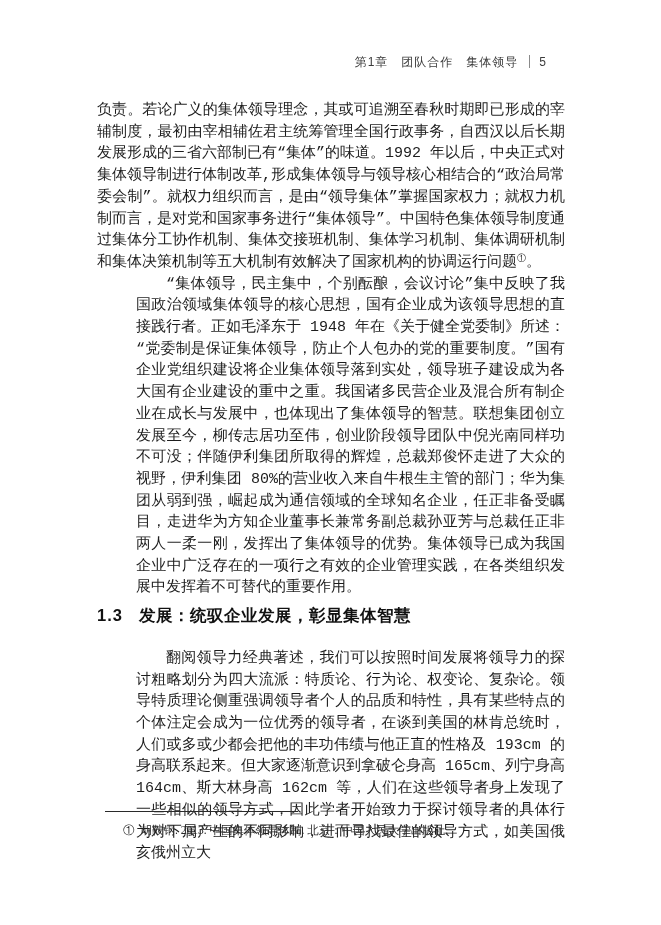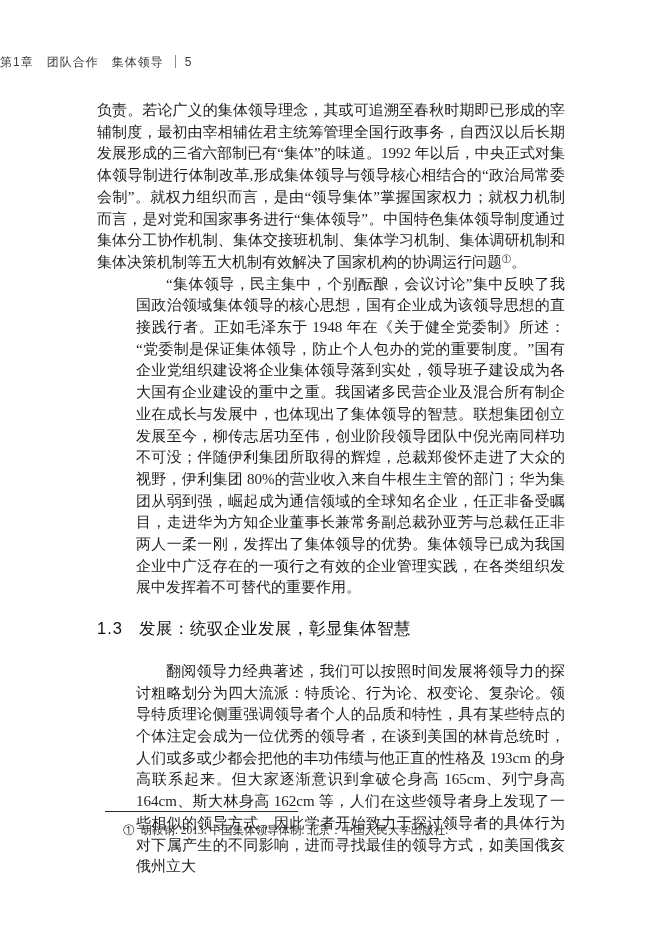--- a/index.html
+++ b/index.html
@@ -13,20 +13,21 @@
     font-family: "Liberation Serif", "DejaVu Serif", serif;
     color: #1d1d1d;
   }
 
   
   .header {
     position: absolute;
     top: 54px;
     left: 0;
     right: 114px;
+    text-align: right;
     font-family: "Liberation Sans", "DejaVu Sans", sans-serif;
     font-size: 12px;
     color: #3c3c3c;
     letter-spacing: 1px;
     white-space: nowrap;
   }
   .hdr-divider {
     display: inline-block;
     width: 1px;
     height: 13px;
@@ -38,33 +39,33 @@
   
   .body-text {
     position: absolute;
     top: 100px;
     left: 97px;
     width: 468px;
     font-size: 15px;
     line-height: 21.7px;
     text-align: justify;
   }
-  .para { margin: 0; }
+  .para { margin: 0; font-family: Liberation Mono, monospace; }
   .para.indent { text-indent: 2em; margin-left: 39px; }
   .fn-ref {
     font-size: 9px;
     line-height: 0;
     vertical-align: 5px;
   }
 
   .section-heading {
-    margin: 19px 0 21px 0;
+    margin: 6px 0 21px 0;
     font-family: "Liberation Sans", "DejaVu Sans", sans-serif;
     font-size: 16.5px;
-    font-weight: normal;
+    font-weight: bold;
     color: #111111;
     letter-spacing: 0.5px;
   }
   .sec-num { margin-right: 16px; letter-spacing: 1px; }
 
   
   .footnote-area {
     position: absolute;
     top: 811px;
     left: 97px;

